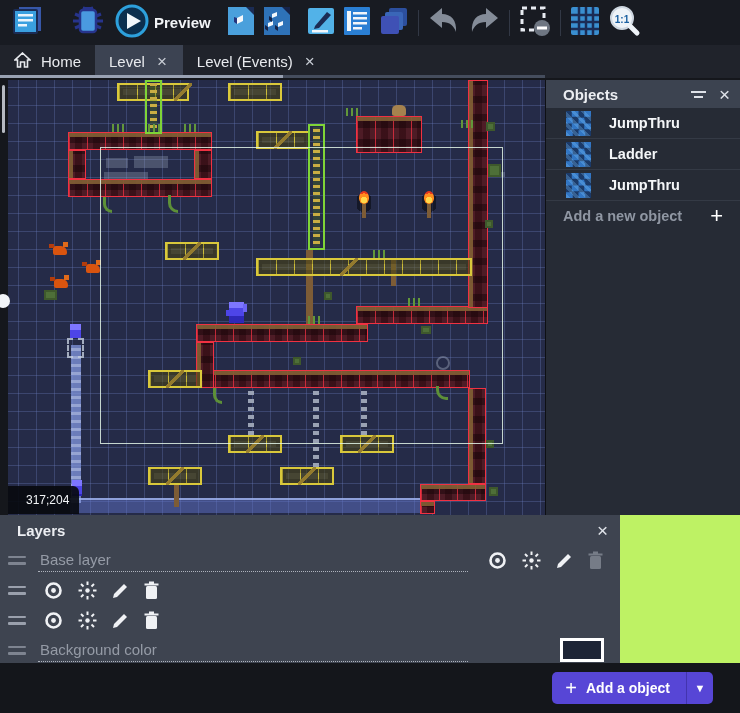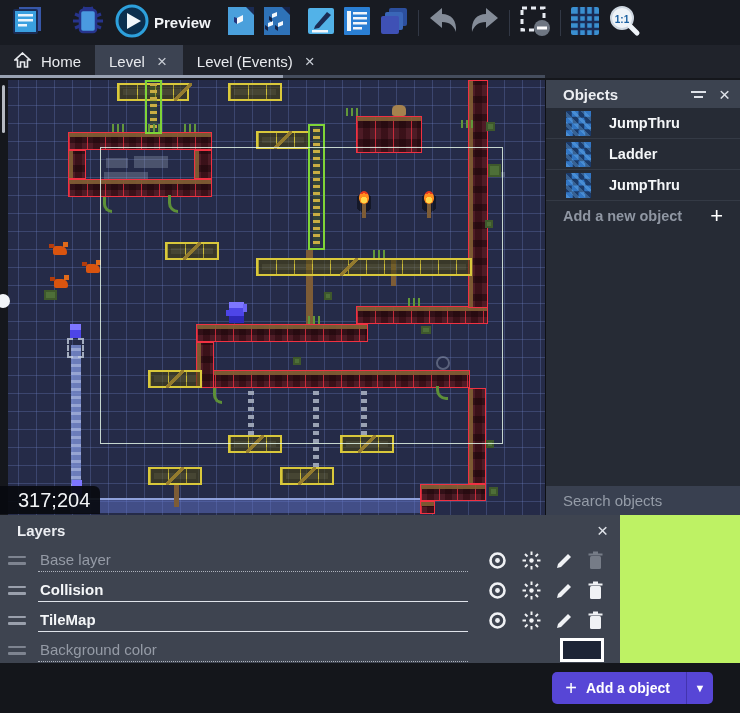--- a/index.html
+++ b/index.html
@@ -29,22 +29,22 @@
   .gutter{position:absolute;left:0;top:0;width:8px;height:437px;background:#15171c;}
   .gutter-line{position:absolute;left:2px;top:7px;width:3px;height:48px;background:rgba(235,240,248,.75);border-radius:2px;}
   .gutter-thumb{position:absolute;left:-4px;top:216px;width:14px;height:14px;border-radius:50%;background:#f2f4f8;z-index:6;}
 
   .canvas{position:absolute;left:8px;top:2px;width:537px;height:435px;overflow:hidden;cursor:crosshair;
     background-color:#252b48;
     background-image:linear-gradient(rgba(112,132,200,.30) 1px,transparent 1px),
                      linear-gradient(90deg,rgba(112,132,200,.30) 1px,transparent 1px);
     background-size:18px 18px;background-position:10px 7px;}
   .selection-rect{position:absolute;border:1px solid rgba(226,245,231,.85);pointer-events:none;z-index:4;}
-  .coord-chip{position:absolute;left:0;bottom:1px;min-width:70px;height:28px;background:rgba(8,10,15,.92);
-    color:#f2f4f6;font-size:20px;display:flex;align-items:center;padding:0 10px 0 18px;
+  .coord-chip{position:absolute;left:8px;bottom:1px;min-width:70px;height:28px;background:rgba(8,10,15,.92);
+    color:#f2f4f6;font-size:12px;display:flex;align-items:center;padding:0 10px 0 18px;
     border-radius:0 6px 0 0;z-index:7;}
 
   
   .tile{position:absolute;}
   .t-red-row,.t-red-col,.t-red{background-color:#4e1c26;border:1px solid #f03142;
     background-image:repeating-linear-gradient(90deg,rgba(240,49,66,.75) 0 1px,transparent 1px 18px),
       repeating-linear-gradient(0deg,transparent 0 6px,rgba(22,5,9,.5) 6px 13px,transparent 13px 18px),
       repeating-linear-gradient(90deg,transparent 0 6px,rgba(42,8,14,.55) 6px 13px,transparent 13px 18px);}
   .t-red-row{box-shadow:inset 0 4px 0 rgba(128,94,52,.92);}
   .t-red-col{box-shadow:inset 4px 0 0 rgba(128,94,52,.92);}
@@ -425,24 +425,20 @@
       <div class="op-row">
         <span class="op-icon">
             <span class="icon-tile"></span>
           </span>
         <span class="lbl">JumpThru</span>
       </div>
       <div class="op-add">
         <span class="lbl">Add a new object</span>
         <span class="plus">+</span>
       </div>
-      <div class="op-search">
-        <input type="text" placeholder="Search objects" style="">
-
-      </div>
     </div>
   </div>
 
   <div class="layers-panel">
     <div class="lp-header">
       <span class="lp-title">Layers</span>
       <span class="lp-close">×</span>
     </div>
 
     <div class="layer-row muted">
@@ -486,21 +482,20 @@
             </svg>
           </span>
       </span>
     </div>
 
     <div class="layer-row">
       <span class="drag-handle">
           <i></i>
           <i></i>
         </span>
-      <input class="layer-name" value="Collision" style="">
       <span class="row-icons">
         <span class="ric">
             <svg width="21" height="21" viewBox="0 0 21 21">
               <circle cx="10.5" cy="10.5" r="7" fill="none" stroke="currentColor" stroke-width="2.6"></circle>
               <circle cx="10.5" cy="10.5" r="2.4" fill="currentColor"></circle>
             </svg>
           </span>
         <span class="ric">
             <svg width="21" height="21" viewBox="0 0 21 21">
               <circle cx="10.5" cy="10.5" r="2.2" fill="currentColor"></circle>
@@ -529,21 +524,20 @@
             </svg>
           </span>
       </span>
     </div>
 
     <div class="layer-row">
       <span class="drag-handle">
           <i></i>
           <i></i>
         </span>
-      <input class="layer-name" value="TileMap" style="">
       <span class="row-icons">
         <span class="ric">
             <svg width="21" height="21" viewBox="0 0 21 21">
               <circle cx="10.5" cy="10.5" r="7" fill="none" stroke="currentColor" stroke-width="2.6"></circle>
               <circle cx="10.5" cy="10.5" r="2.4" fill="currentColor"></circle>
             </svg>
           </span>
         <span class="ric">
             <svg width="21" height="21" viewBox="0 0 21 21">
               <circle cx="10.5" cy="10.5" r="2.2" fill="currentColor"></circle>

